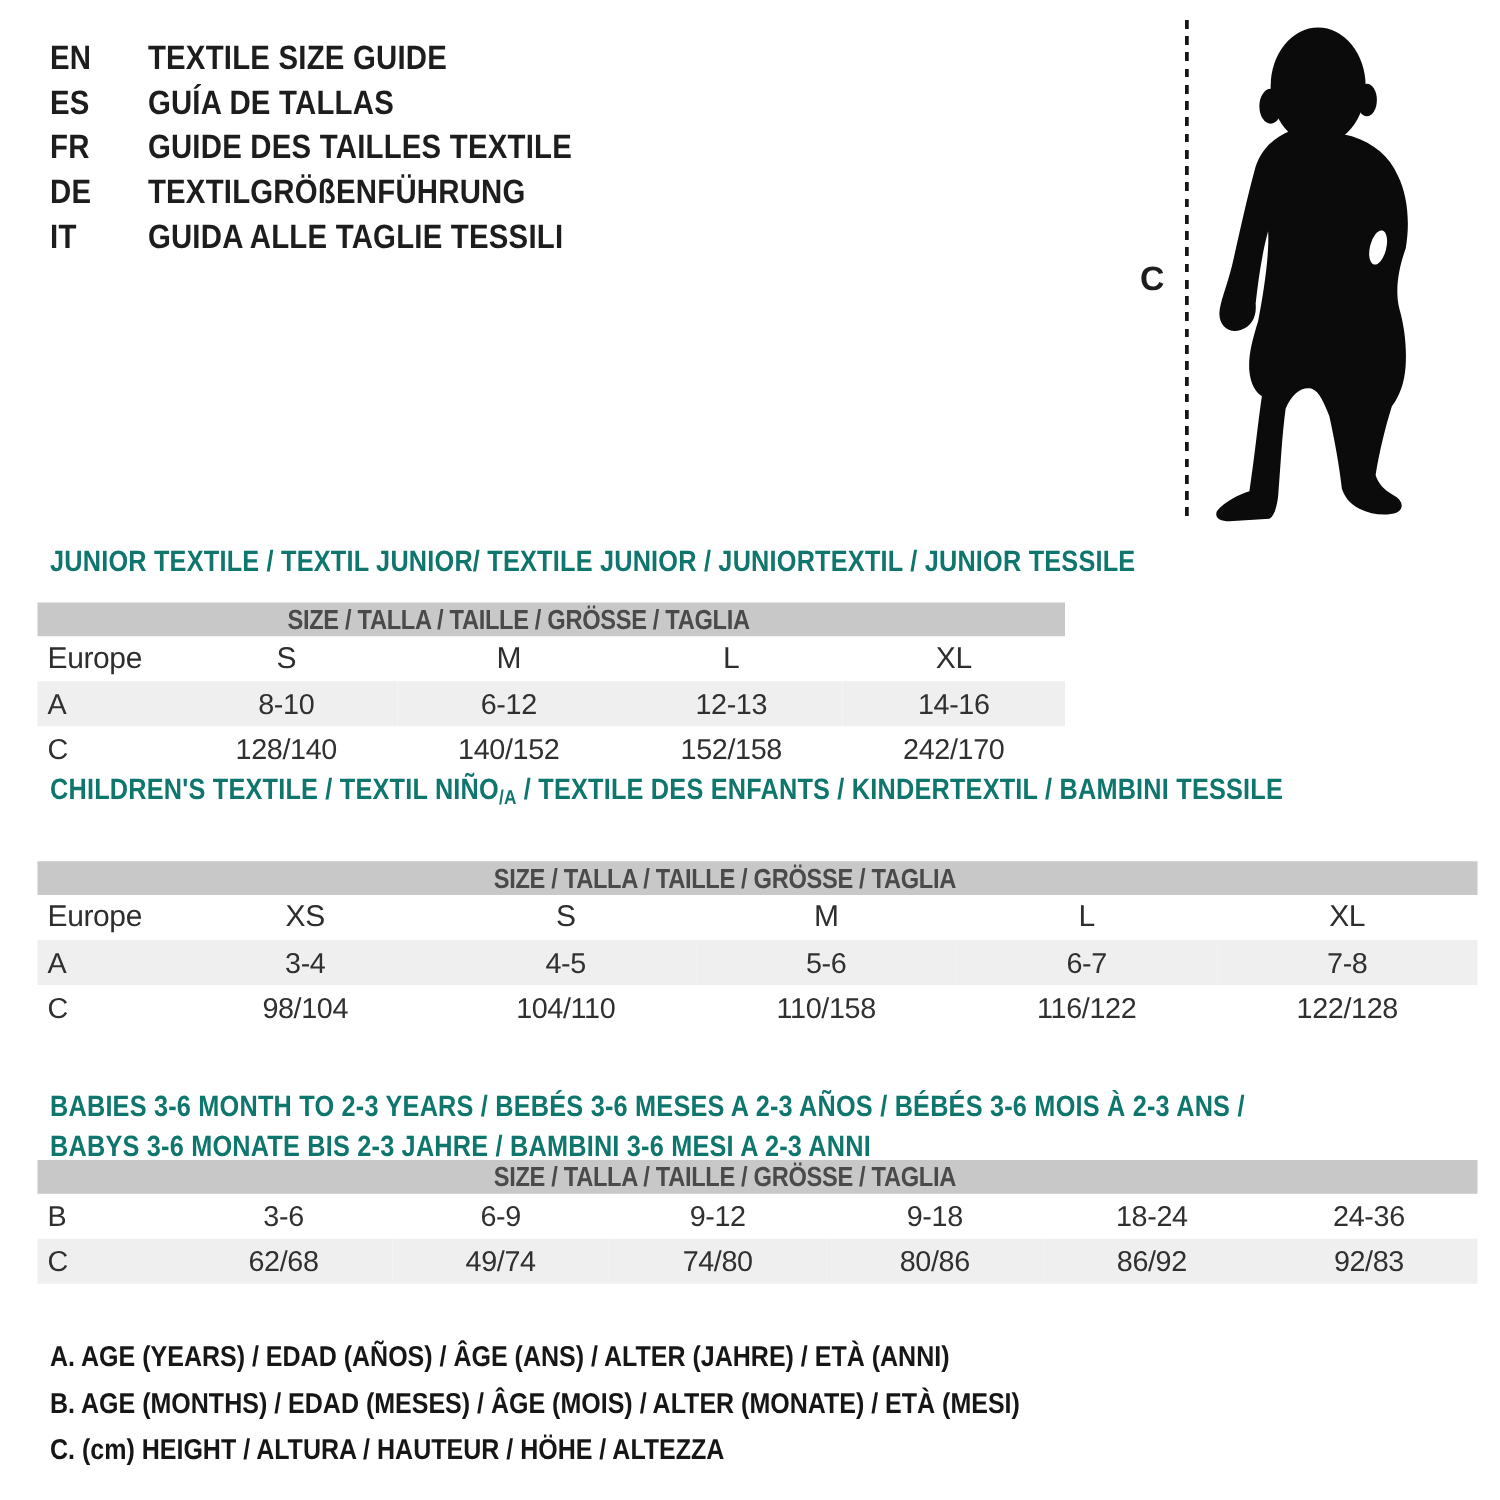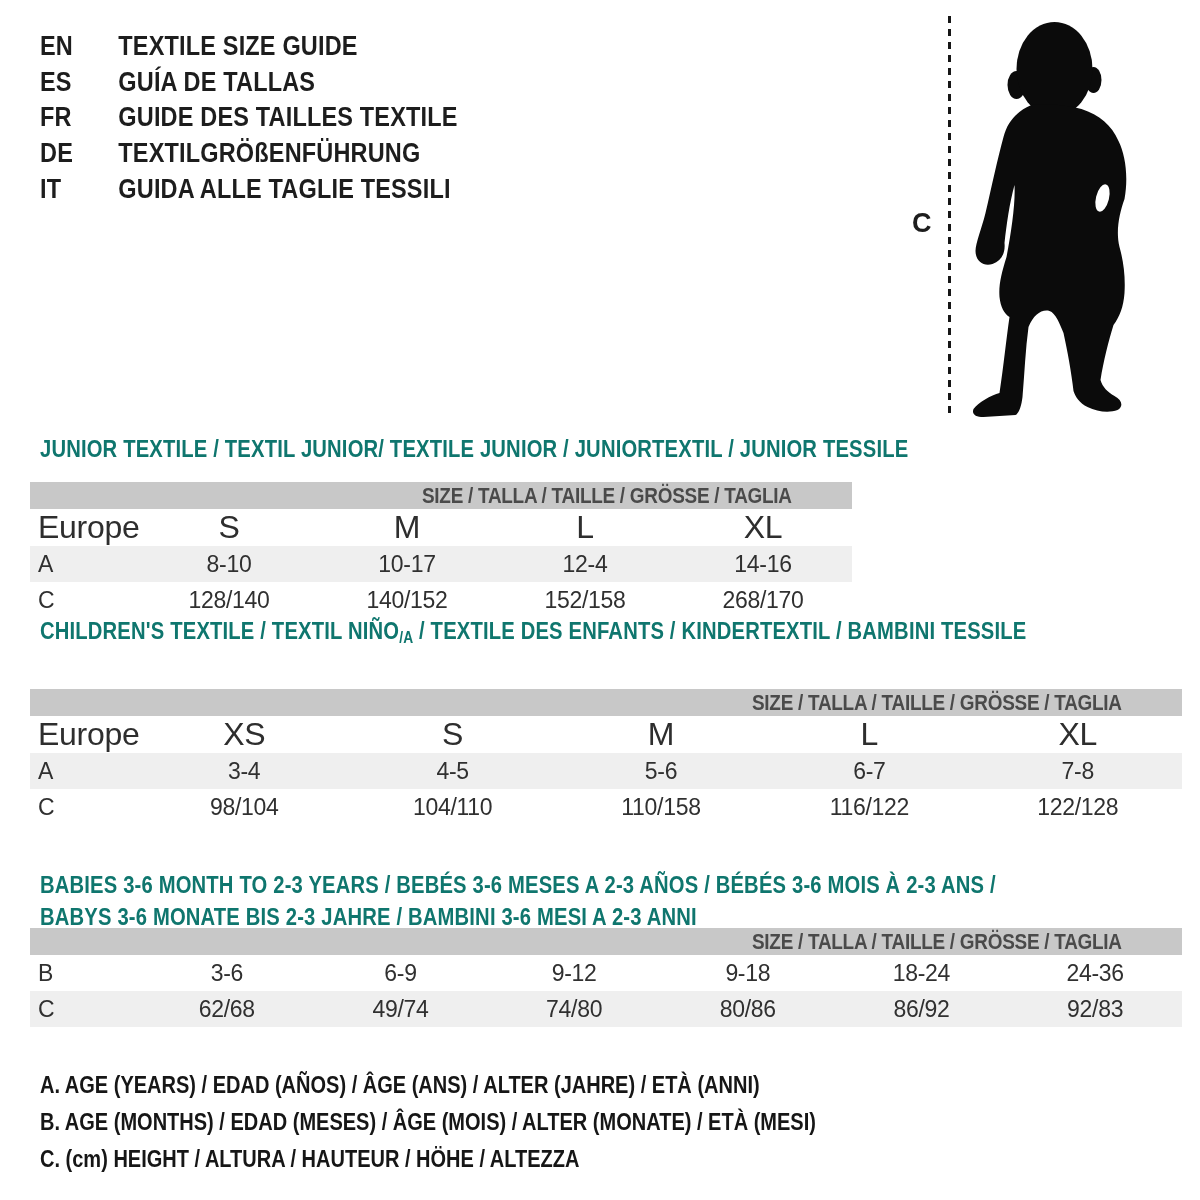--- a/index.html
+++ b/index.html
@@ -25,23 +25,23 @@
 
   
   .sec-title{font-size:23.5px;font-weight:bold;letter-spacing:0.2px;color:#0f766e;}
   .sec-title .sub{font-size:16px;vertical-align:-4px;font-weight:bold;}
 
   
   table.sizes{position:absolute;border-collapse:collapse;table-layout:fixed;}
   table.sizes td{padding:0;vertical-align:middle;text-align:center;
     font-size:23px;color:#303030;letter-spacing:-0.3px;white-space:nowrap;}
   table.sizes td.lbl{text-align:left;padding-left:8px;}
-  tr.thead td{height:27px;background:#c8c8c8;text-align:right;padding-left:8px;
+  tr.thead td{height:27px;background:#c8c8c8;text-align:center;padding-left:8px;
     font-size:22px;font-weight:bold;color:#4a4a4a;}
-  tr.size-row td{height:36px;font-size:32px;color:#2e2e2e;}
+  tr.size-row td{height:36px;font-size:24px;color:#2e2e2e;}
   tr.data-row td{height:36px;}
   tr.shade td{background:#efefef;text-align:center;}
 
   
   .legend-line{display:block;height:37px;font-size:23px;font-weight:bold;color:#161616;
     white-space:nowrap;transform:scaleX(0.87);transform-origin:0 0;}
 </style>
 </head>
 <body>
 
@@ -122,30 +122,30 @@
   <tr class="size-row">
     <td class="lbl">Europe</td>
     <td>S</td>
     <td>M</td>
     <td>L</td>
     <td>XL</td>
   </tr>
   <tr class="data-row shade">
     <td class="lbl">A</td>
     <td>8-10</td>
-    <td>10-17</td>
-    <td>12-4</td>
+    <td>6-12</td>
+    <td>12-13</td>
     <td>14-16</td>
   </tr>
   <tr class="data-row">
     <td class="lbl">C</td>
     <td>128/140</td>
     <td>140/152</td>
     <td>152/158</td>
-    <td>268/170</td>
+    <td>242/170</td>
   </tr>
 </tbody>
   </table>
 
 <div class="abs sec-title" style="left:40px;top:618px;">
   <span class="cond"><span>CHILDREN'S TEXTILE / TEXTIL NIÑO</span><span class="sub">/A</span><span> / TEXTILE DES ENFANTS / KINDERTEXTIL / BAMBINI TESSILE</span></span>
 </div>
 <table class="sizes" style="left:30px;top:689px;width:1152px;">
   <colgroup>
       <col style="width:110px">

